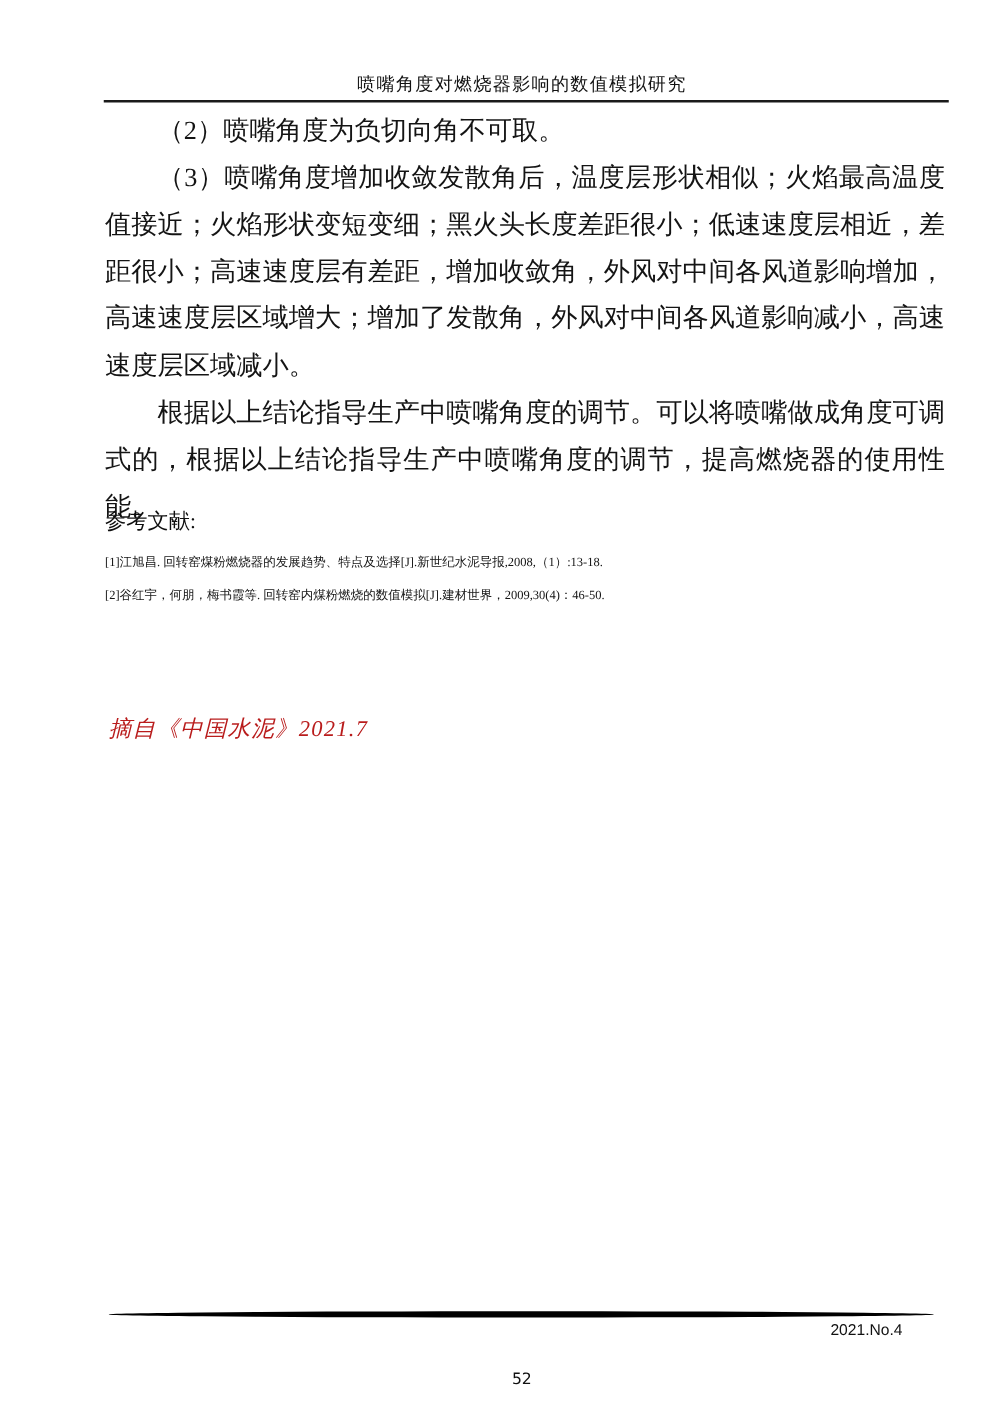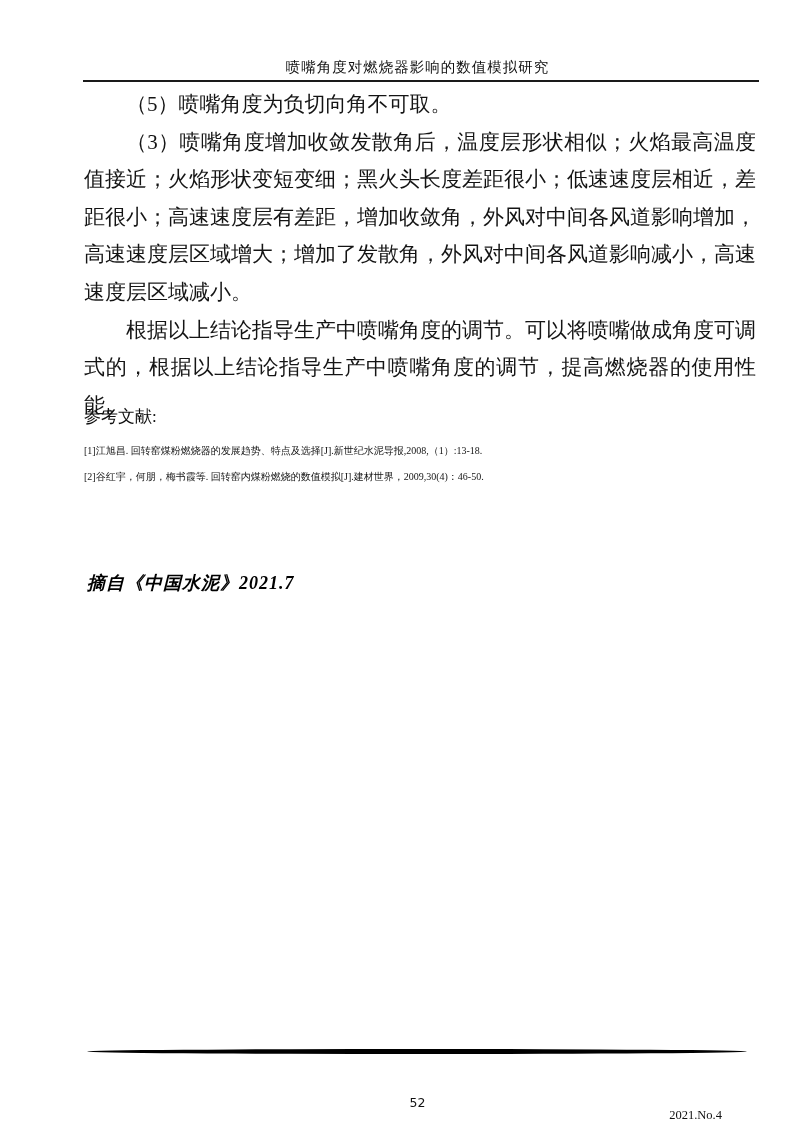--- a/index.html
+++ b/index.html
@@ -71,23 +71,23 @@
     color: #141414;
   }
 
   
   .source-note {
     position: absolute;
     top: 571px;
     left: 66px;
     font-size: 18px;
     font-style: italic;
-    font-weight: 700;
+    font-weight: 400;
     letter-spacing: 1px;
-    color: #000000;
+    color: #b91c1c;
   }
 
   
   .footer-rule {
     position: absolute;
     top: 1049px;
     left: 66px;
     width: 660px;
     height: 5px;
     background: #000000;
@@ -98,38 +98,38 @@
     top: 1095px;
     left: 0;
     width: 100%;
     text-align: center;
     font-family: "DejaVu Sans", "Liberation Sans", sans-serif;
     font-size: 12.5px;
     color: #111;
   }
   .footer-issue {
     position: absolute;
-    top: 1108px;
+    top: 1057px;
     right: 92px;
-    font-family: Liberation Serif, serif;
+    font-family: Liberation Sans, sans-serif;
     font-size: 12.5px;
     color: #111;
   }
 </style>
 </head>
 <body>
 
 <div class="page">
 
   <div class="running-title">喷嘴角度对燃烧器影响的数值模拟研究</div>
 
   <div class="header-rule"></div>
 
   <div class="body-text">
-    <p>（5）喷嘴角度为负切向角不可取。</p>
+    <p>（2）喷嘴角度为负切向角不可取。</p>
     <p>（3）喷嘴角度增加收敛发散角后，温度层形状相似；火焰最高温度值接近；火焰形状变短变细；黑火头长度差距很小；低速速度层相近，差距很小；高速速度层有差距，增加收敛角，外风对中间各风道影响增加，高速速度层区域增大；增加了发散角，外风对中间各风道影响减小，高速速度层区域减小。</p>
     <p>根据以上结论指导生产中喷嘴角度的调节。可以将喷嘴做成角度可调式的，根据以上结论指导生产中喷嘴角度的调节，提高燃烧器的使用性能。</p>
   </div>
 
   <div class="references">
     <div class="ref-heading">参考文献:</div>
     <div class="ref-item">[1]江旭昌. 回转窑煤粉燃烧器的发展趋势、特点及选择[J].新世纪水泥导报,2008,（1）:13-18.</div>
     <div class="ref-item">[2]谷红宇，何朋，梅书霞等. 回转窑内煤粉燃烧的数值模拟[J].建材世界，2009,30(4)：46-50.</div>
   </div>
 

